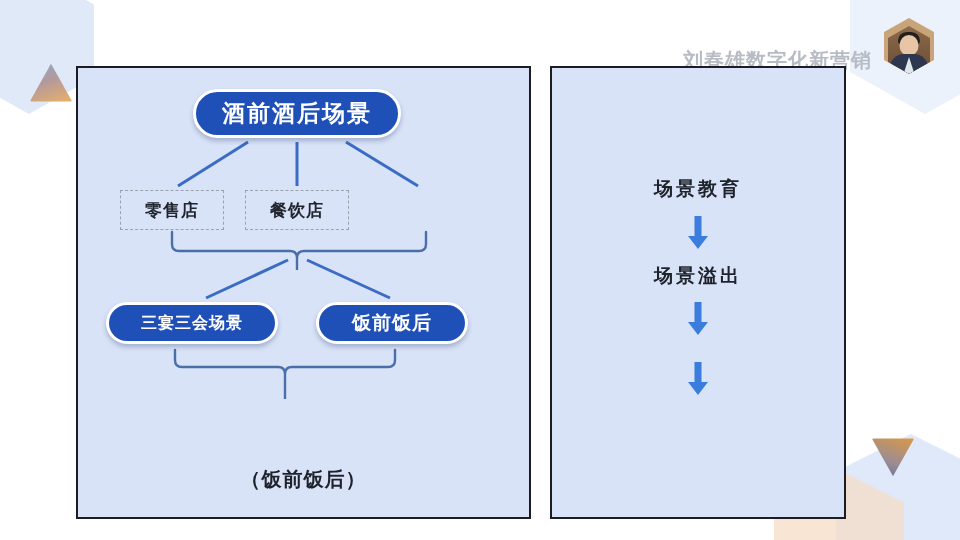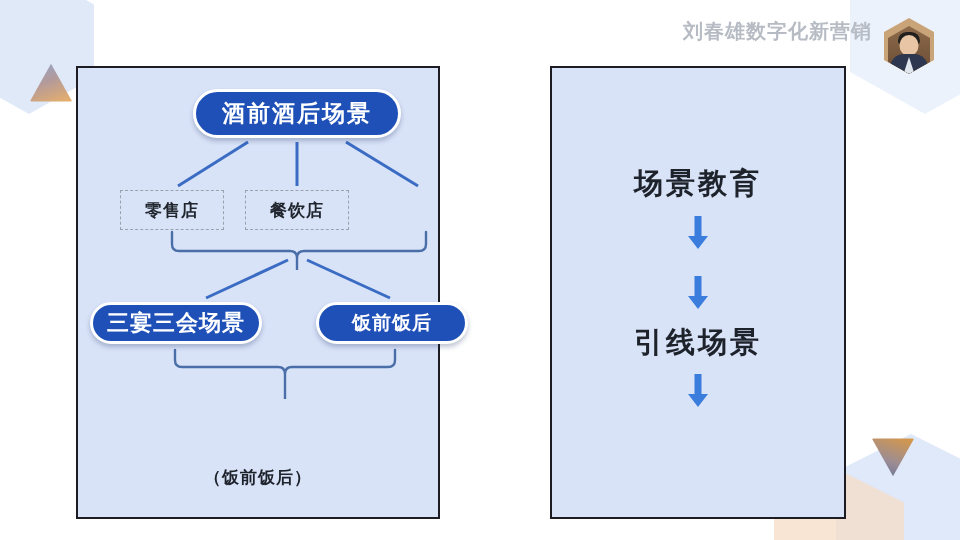--- a/index.html
+++ b/index.html
@@ -46,21 +46,21 @@
   }
   #blob-peach {
     right:56px; bottom:-60px; width:130px; height:130px;
     background:#f6dcc6; opacity:.75;
     clip-path: polygon(50% 0%, 100% 25%, 100% 75%, 50% 100%, 0% 75%, 0% 25%);
   }
 
   
   #header {
     position:absolute; right:26px; top:18px;
-    display:flex; align-items:flex-start; gap:12px;
+    display:flex; align-items:flex-end; gap:12px;
   }
   #header-title {
     font-size:20px; font-weight:700; color:#b7bcc4;
     letter-spacing:1px; white-space:nowrap;
   }
   #avatar {
     width:50px; height:56px; position:relative;
     clip-path: polygon(50% 0%, 100% 25%, 100% 75%, 50% 100%, 0% 75%, 0% 25%);
     background:#c9a479;
     display:flex; align-items:flex-end; justify-content:center;
@@ -85,21 +85,21 @@
     background:#2d3850;
   }
   #avatar-inner .shirt {
     position:absolute; left:50%; bottom:0; transform:translateX(-50%);
     width:11px; height:17px; background:#dfe6ee;
     clip-path: polygon(50% 0%, 100% 100%, 0% 100%);
   }
 
   
   #panel-left {
-    position:absolute; left:76px; top:66px; width:364px; height:453px;
+    position:absolute; left:76px; top:66px; width:455px; height:453px;
     background:#d9e3f8; border:2px solid #1c1c22;padding-left:11px;
   }
   #panel-right {
     position:absolute; left:550px; top:66px; width:296px; height:453px;
     background:#d9e3f8; border:2px solid #1c1c22;
   }
 
   
   .pill {
     position:absolute;
@@ -107,55 +107,55 @@
     color:#ffffff;
     border:3px solid #ffffff;
     border-radius:40px;
     display:flex; align-items:center; justify-content:center;
     font-weight:700;
     box-shadow:0 3px 5px rgba(40,60,110,.30);
     white-space:nowrap;
     z-index:4;
   }
   #pill-root  { left:115px; top:21px;  width:208px; height:49px; font-size:23px; letter-spacing:2px; }
-  #pill-sanyan{ left:12px;  top:234px; width:172px; height:42px; font-size:22px; letter-spacing:1px; }
+  #pill-sanyan{ left:28px;  top:234px; width:172px; height:42px; font-size:16px; letter-spacing:1px; }
   #pill-gift  { left:238px; top:234px; width:152px; height:42px; font-size:19px; letter-spacing:1px; }
   #pill-family{ left:107px; top:333px; width:200px; height:48px; font-size:23px; letter-spacing:2px; }
 
   
   .dashbox {
     position:absolute; height:40px;
     border:1.6px dashed #9aa2ae;
     display:flex; align-items:center; justify-content:center;
     color:#20252e; font-size:17px; font-weight:700; letter-spacing:1px;
     white-space:nowrap;
     z-index:3;
   }
   #box-retail { left:42px;  top:122px; width:104px; }
   #box-food   { left:167px; top:122px; width:104px; }
   #box-gym    { left:292px; top:122px; width:112px; }
 
   
   #caption {
     position:absolute; left:0; right:0; top:398px;
-    text-align:center; font-size:17px; font-weight:700;
+    text-align:center; font-size:20px; font-weight:700;
     color:#1d222b; letter-spacing:1px;
   }
 
   
   #wires { position:absolute; left:0; top:0; width:455px; height:453px; z-index:2; }
 
   
   #flow {
     position:absolute; left:0; top:0; width:100%; height:100%;
     display:flex; flex-direction:column; align-items:center;
     justify-content:center; gap:4px; padding:18px 0;
   }
   .flow-label {
-    font-size:29px; font-weight:700; color:#1d222b;
+    font-size:19px; font-weight:700; color:#1d222b;
     letter-spacing:3px; line-height:1.2;
   }
   .flow-arrow {
     width:22px; height:34px; margin:11px 0;
     display:block;
   }
 </style>
 </head>
 <body>
 
@@ -212,25 +212,25 @@
 
 <div id="panel-right">
   <div id="flow">
 
     <div class="flow-label">场景教育</div>
 
     <svg class="flow-arrow" viewBox="0 0 22 34">
       <path d="M7.5 0 H14.5 V20 H21 L11 33 L1 20 H7.5 Z" fill="#3b7ddd"></path>
     </svg>
 
+    <div class="flow-label">场景溢出</div>
 
     <svg class="flow-arrow" viewBox="0 0 22 34">
       <path d="M7.5 0 H14.5 V20 H21 L11 33 L1 20 H7.5 Z" fill="#3b7ddd"></path>
     </svg>
 
-    <div class="flow-label">引线场景</div>
 
     <svg class="flow-arrow" viewBox="0 0 22 34">
       <path d="M7.5 0 H14.5 V20 H21 L11 33 L1 20 H7.5 Z" fill="#3b7ddd"></path>
     </svg>
 
   </div>
 </div>
 
 </body></html>

